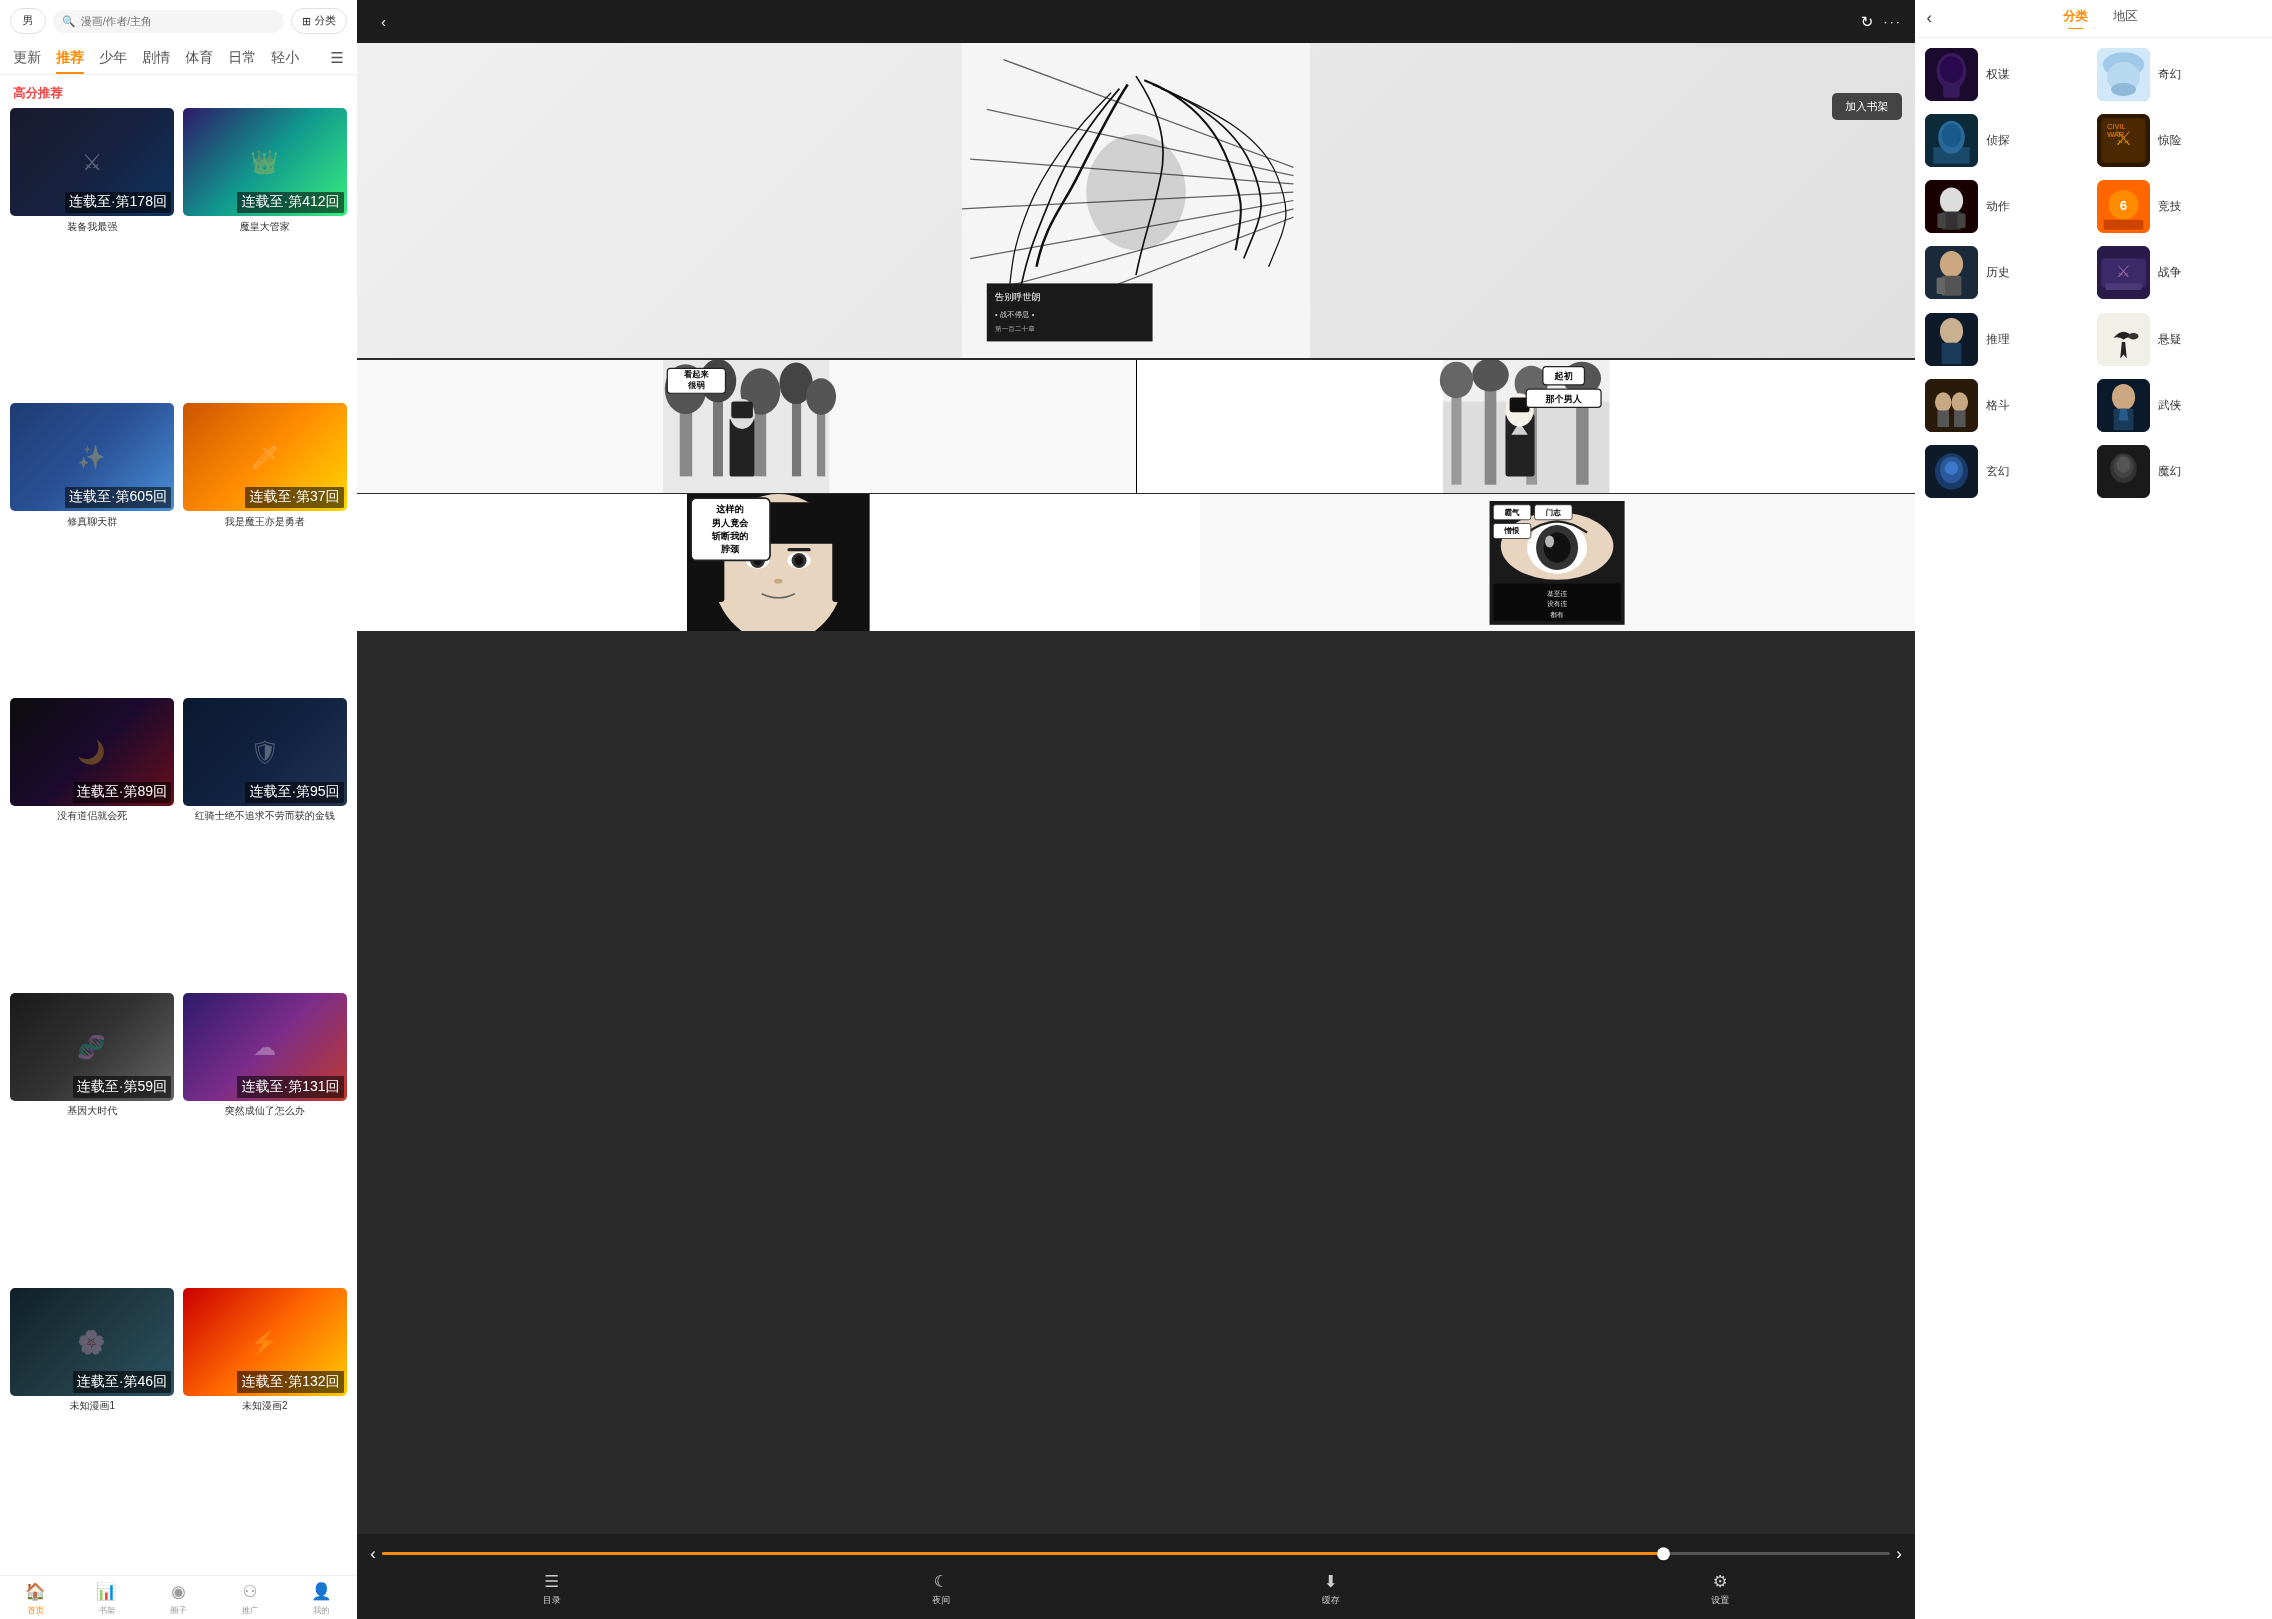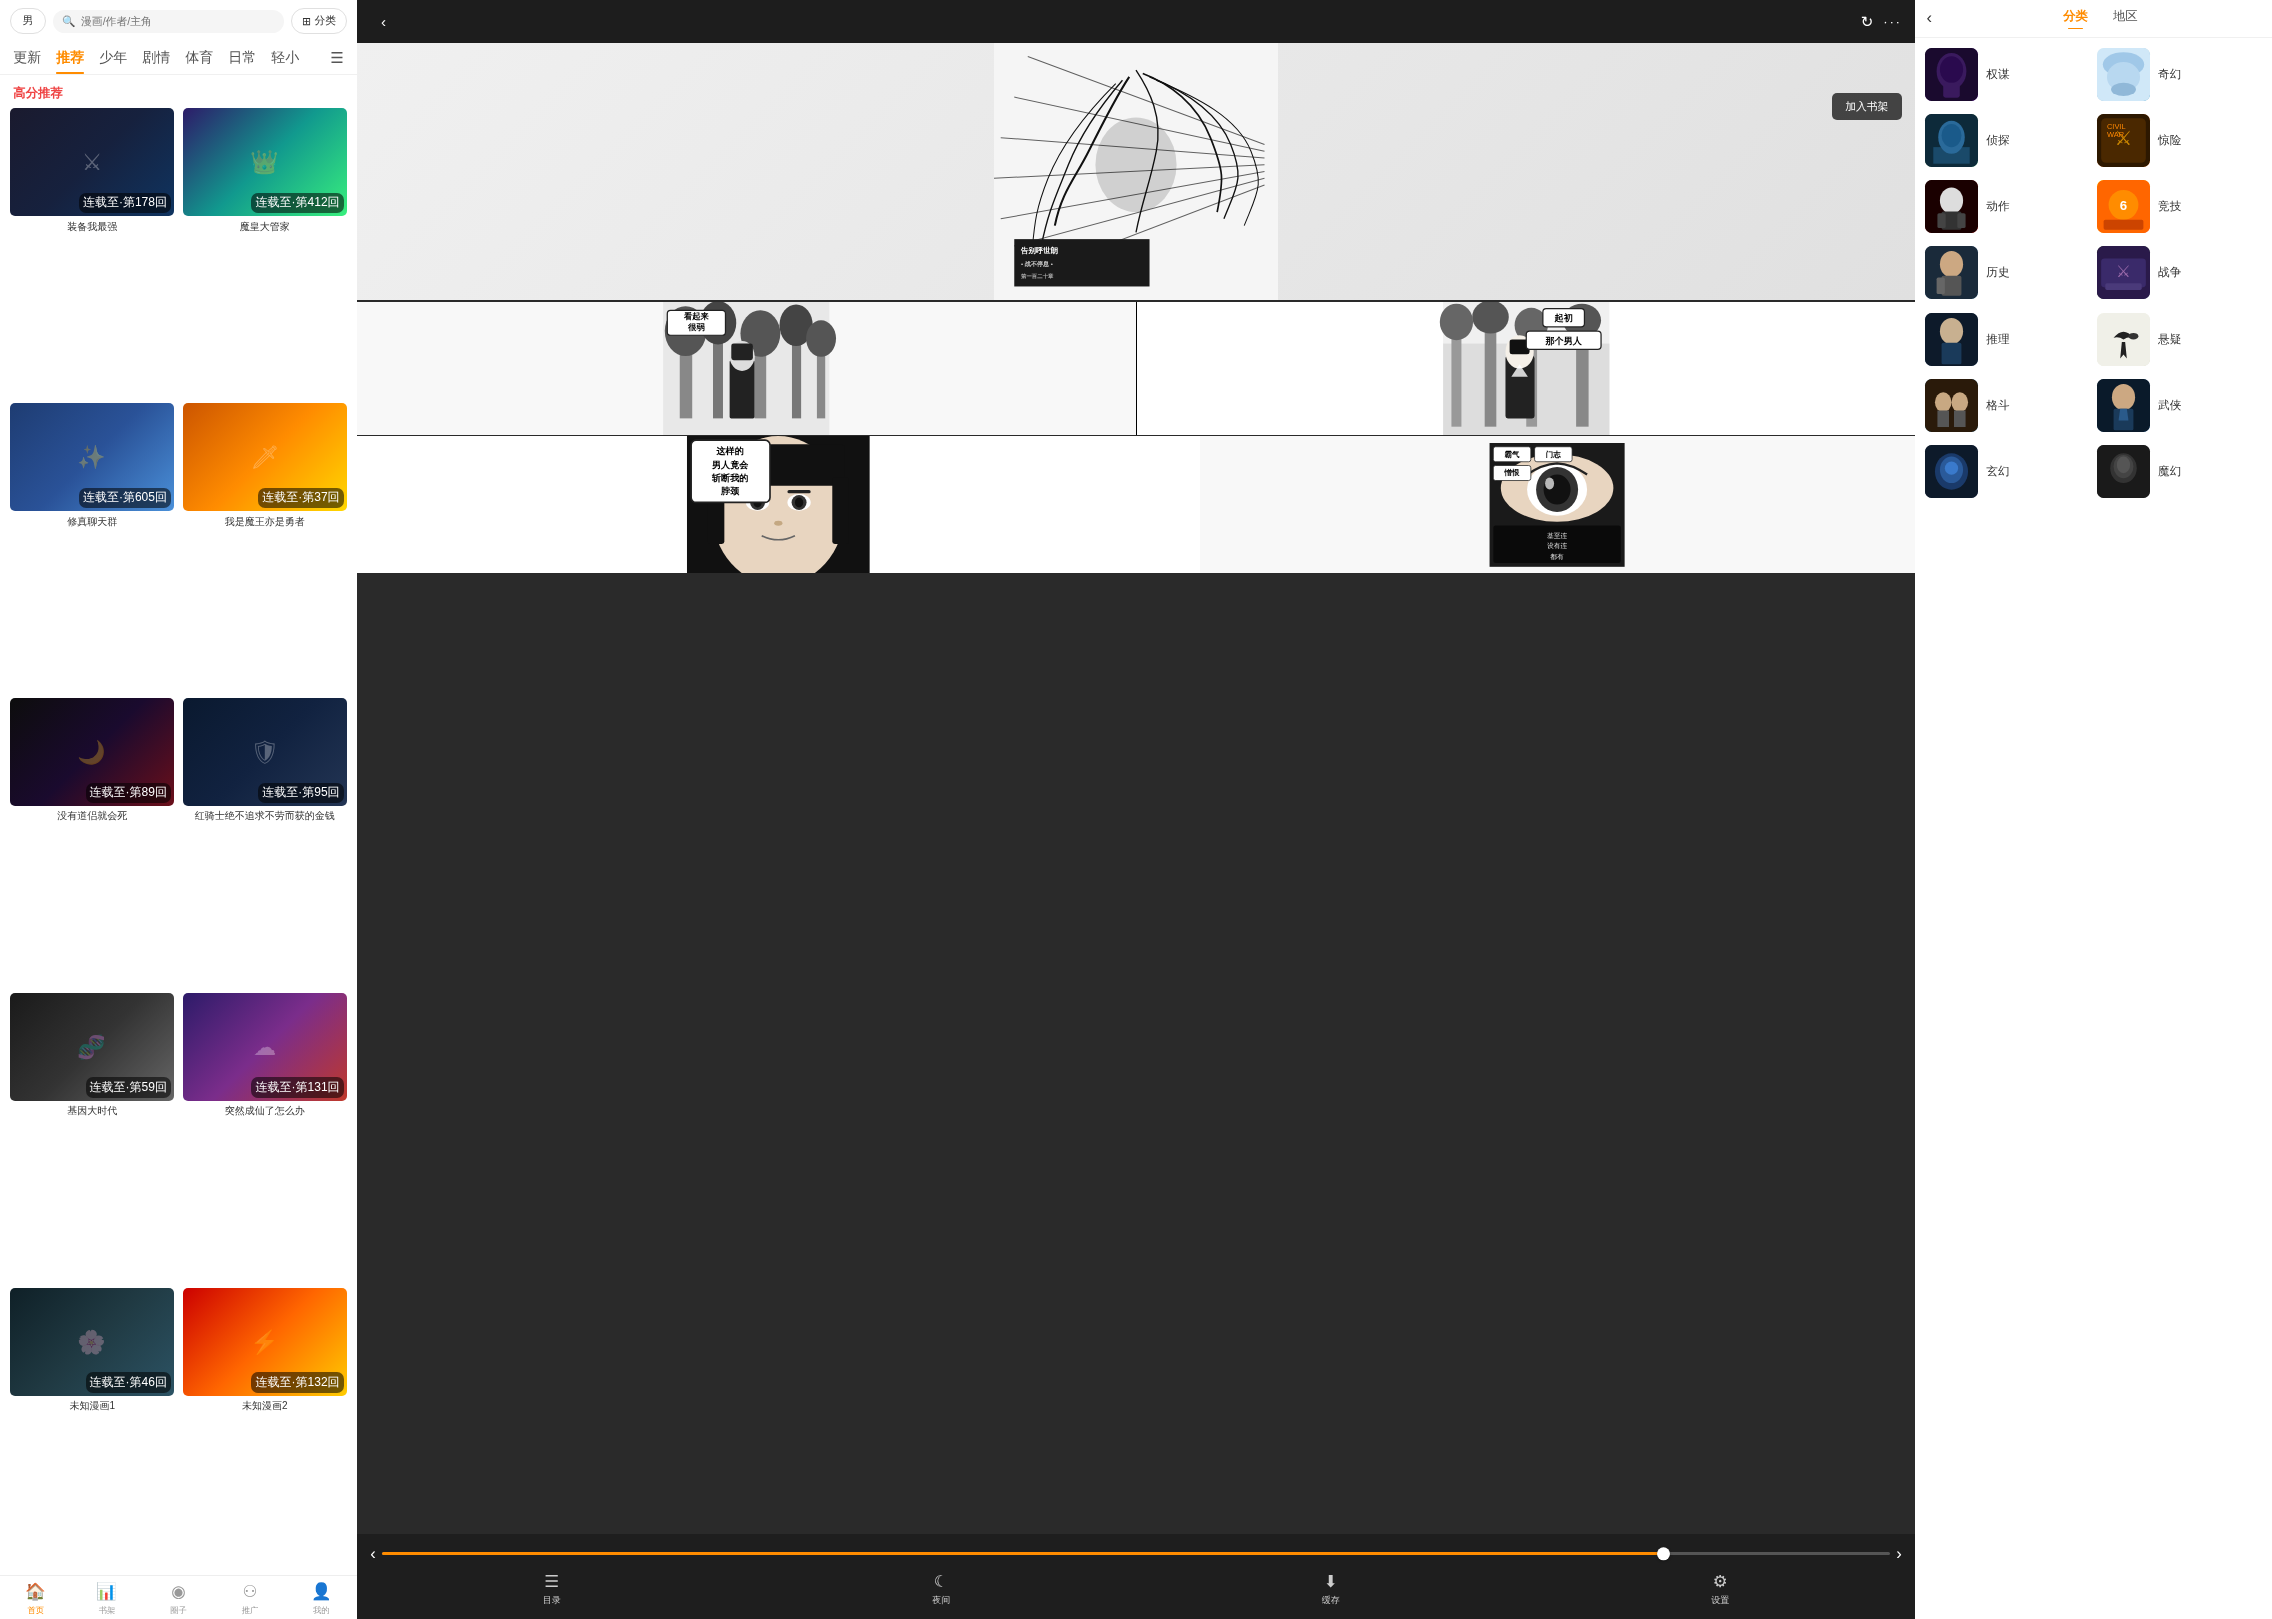--- a/index.html
+++ b/index.html
@@ -143,23 +143,23 @@
       overflow: hidden;
       position: relative;
     }
 
     .manga-badge {
       position: absolute;
       bottom: 3.3px;
       right: 3.3px;
       background: rgba(0,0,0,0.55);
       color: #fff;
-      font-size: 12px;
+      font-size: 14px;
       padding: 1.7px 4.1px;
-      border-radius: 7px;
+      border-radius: 1px;
     }
 
     .manga-title {
       font-size: 10px;
       color: #333;
       margin-top: 3.3px;
       padding: 0 1.7px;
       overflow: hidden;
       text-overflow: ellipsis;
       white-space: nowrap;
@@ -263,25 +263,24 @@
     }
 
     .manga-page {
       width: 100%;
       background: #fff;
       margin-bottom: 1.7px;
     }
 
     
     .page-1 {
-      height: 257px;
+      height: 315px;
       background: linear-gradient(135deg, #f0f0f0, #e0e0e0);
       position: relative;
       overflow: hidden;
-      font-weight: bold;
     }
 
     .page-2 {
       height: 133px;
       background: #fff;
       display: flex;
       gap: 0;
       overflow: hidden;
     }
 

